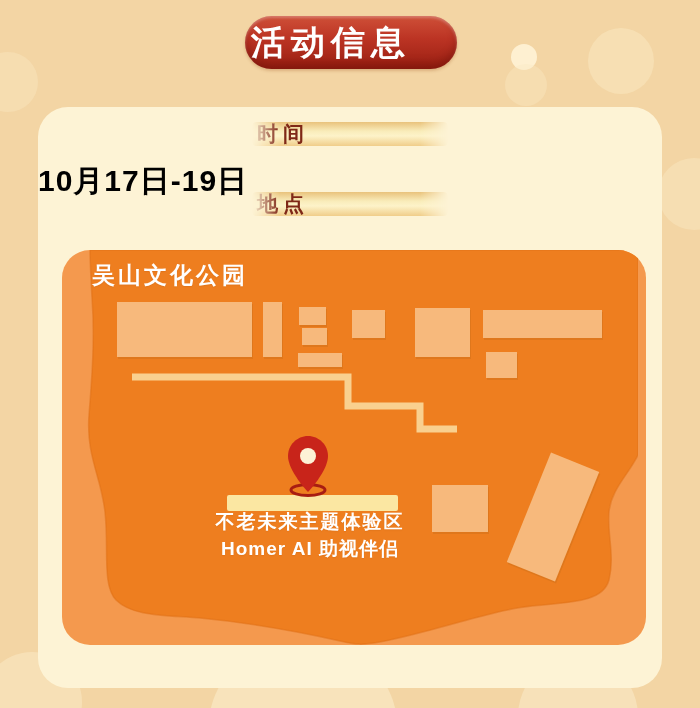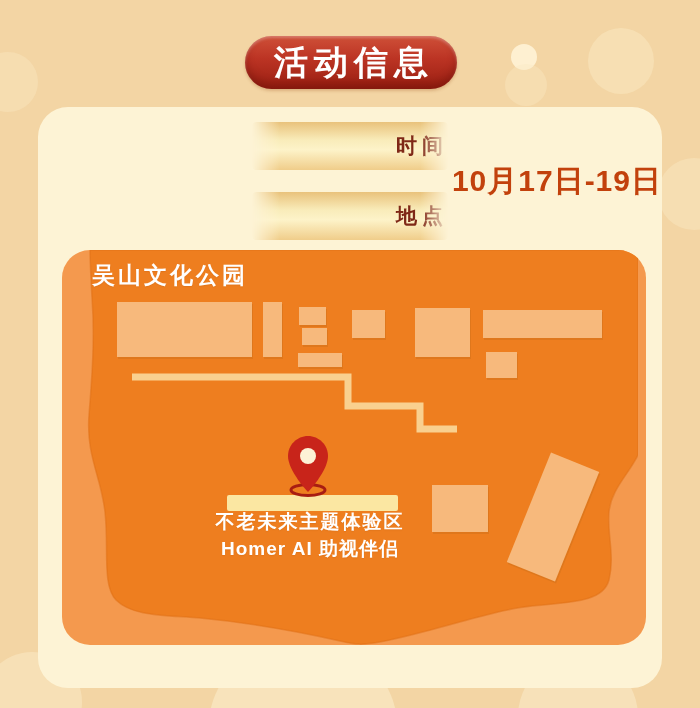--- a/index.html
+++ b/index.html
@@ -12,47 +12,47 @@
   .b1{left:511px;top:44px;width:26px;height:26px;background:rgba(255,243,214,.9);}
   .b2{left:588px;top:28px;width:66px;height:66px;background:rgba(250,231,192,.55);}
   .b3{left:505px;top:64px;width:42px;height:42px;background:rgba(250,232,196,.4);}
   .b4{left:-22px;top:52px;width:60px;height:60px;background:rgba(250,232,196,.4);}
   .b5{left:658px;top:158px;width:72px;height:72px;background:rgba(250,232,196,.45);}
   .b6{left:208px;top:636px;width:190px;height:190px;background:rgba(252,238,205,.55);}
   .b7{left:518px;top:656px;width:120px;height:120px;background:rgba(252,238,205,.5);}
   .b8{left:-18px;top:652px;width:100px;height:100px;background:rgba(252,238,205,.45);}
 
   .title-badge{
-    position:absolute;left:245px;top:36px;width:212px;height:53px;
+    position:absolute;left:245px;top:16px;width:212px;height:53px;
     border-radius:27px;
     background:linear-gradient(180deg,#cf5038 0%,#bc3424 42%,#9a1f12 100%);
     box-shadow:inset 0 2px 3px rgba(255,255,255,.28), inset 0 -5px 8px rgba(96,12,4,.4), 0 2px 3px rgba(150,70,20,.25);
     color:#ffffff;font-size:34px;font-weight:800;letter-spacing:6px;
-    display:flex;align-items:center;justify-content:center;text-indent:6px;
+    display:flex;align-items:center;text-indent:6px;
   }
 
   .info-card{
     position:absolute;left:38px;top:107px;width:624px;height:581px;
     border-radius:30px;background:#fdf3d5;
   }
 
   .gold-bar{
-    position:absolute;left:252px;width:196px;height:48px;border-radius:4px;
+    position:absolute;left:252px;width:196px;height:24px;border-radius:4px;
     background:linear-gradient(180deg,#e9c27c 0%,#f9ecba 38%,#fdf3c9 58%,#f0cd8a 100%);
     -webkit-mask-image:linear-gradient(90deg,transparent 0%,#000 14%,#000 86%,transparent 100%);
             mask-image:linear-gradient(90deg,transparent 0%,#000 14%,#000 86%,transparent 100%);
     color:#7f2817;font-size:21px;font-weight:800;letter-spacing:5px;
-    display:flex;align-items:center;justify-content:flex-end;text-indent:5px;font-family:Liberation Serif, serif;
+    display:flex;align-items:center;justify-content:flex-start;text-indent:5px;font-family:Liberation Serif, serif;
   }
   .bar-time{top:122px;}
   .bar-location{top:192px;}
 
   .event-date{
-    position:absolute;left:38px;top:161px;width:624px;text-align:right;
-    color:#c2410c;font-size:30px;font-weight:800;letter-spacing:1px;
+    position:absolute;left:38px;top:161px;width:624px;text-align:left;
+    color:#000000;font-size:30px;font-weight:800;letter-spacing:1px;
   }
 
   .map-card{
     position:absolute;left:62px;top:250px;width:584px;height:395px;
     border-radius:28px;background:#f4994e;overflow:hidden;
   }
   .map-svg{position:absolute;left:0;top:0;}
   .map-title{
     position:absolute;left:30px;top:10px;color:#ffffff;
     font-size:23px;font-weight:800;letter-spacing:3px;

